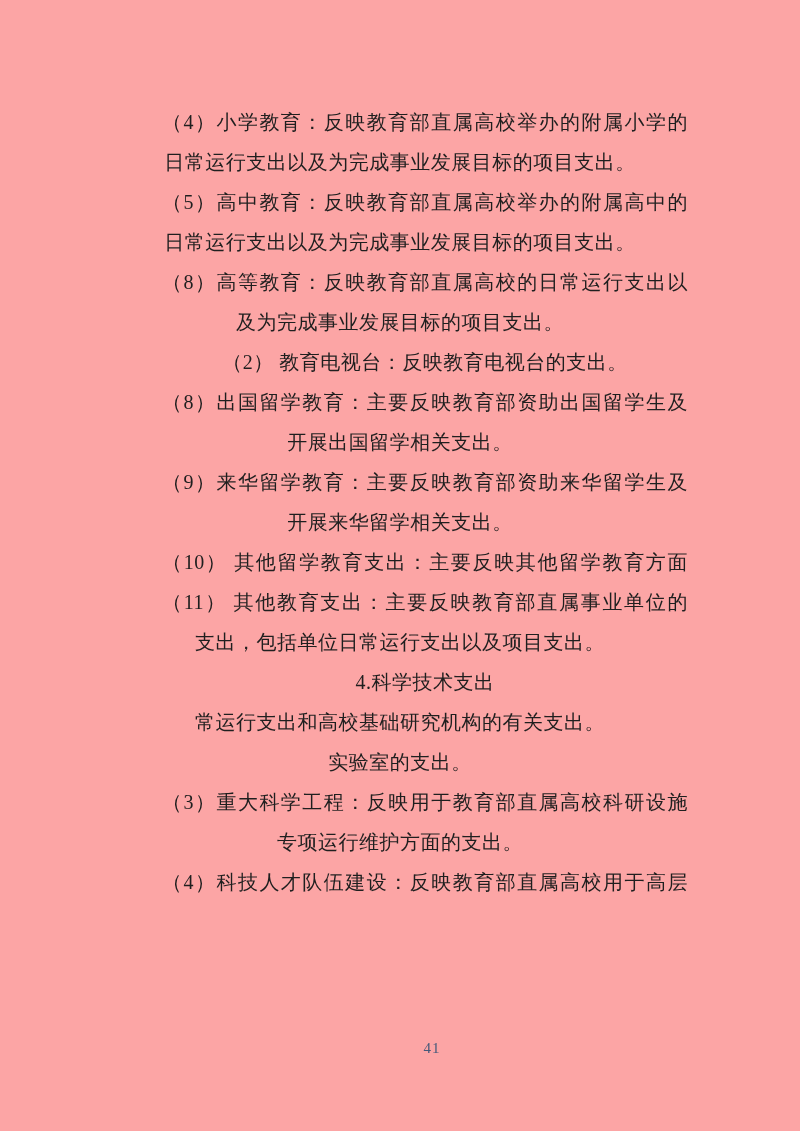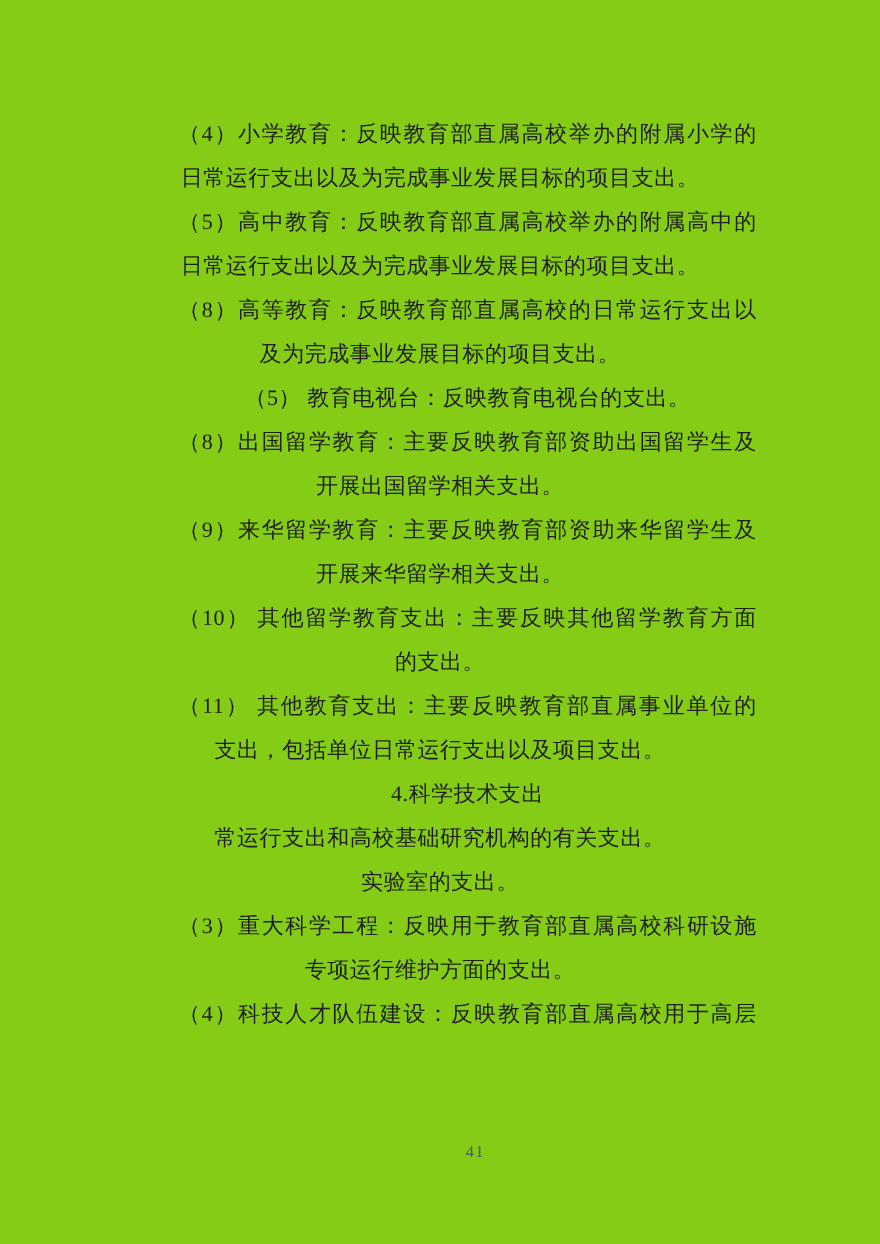--- a/index.html
+++ b/index.html
@@ -11,21 +11,21 @@
     width: 800px;
     height: 1131px;
     position: relative;
     font-family: "Liberation Serif", "DejaVu Serif", serif;
     color: #1f1f1f;
     overflow: hidden;
   }
   .page {
     position: absolute;
     inset: 0;
-    background: #84cc16;
+    background: #fca5a5;
   }
   .text-block {
     position: absolute;
     left: 112px;
     top: 102px;
     width: 576px;
     font-size: 20px;
     line-height: 40px;
   }
   .line {
@@ -57,27 +57,26 @@
 <body style="color: rgb(31, 31, 31); background: rgb(255, 255, 255);">
 
 <div class="page">
   <div class="text-block">
       <div class="line indent fill">（4）小学教育：反映教育部直属高校举办的附属小学的</div>
       <div class="line">日常运行支出以及为完成事业发展目标的项目支出。</div>
       <div class="line indent fill">（5）高中教育：反映教育部直属高校举办的附属高中的</div>
       <div class="line">日常运行支出以及为完成事业发展目标的项目支出。</div>
       <div class="line indent fill">（8）高等教育：反映教育部直属高校的日常运行支出以</div>
       <div class="line">及为完成事业发展目标的项目支出。</div>
-      <div class="line indent">（5） 教育电视台：反映教育电视台的支出。</div>
+      <div class="line indent">（2） 教育电视台：反映教育电视台的支出。</div>
       <div class="line indent fill">（8）出国留学教育：主要反映教育部资助出国留学生及</div>
       <div class="line">开展出国留学相关支出。</div>
       <div class="line indent fill">（9）来华留学教育：主要反映教育部资助来华留学生及</div>
       <div class="line">开展来华留学相关支出。</div>
       <div class="line indent fill">（10） 其他留学教育支出：主要反映其他留学教育方面</div>
-      <div class="line">的支出。</div>
       <div class="line indent fill">（11） 其他教育支出：主要反映教育部直属事业单位的</div>
       <div class="line">支出，包括单位日常运行支出以及项目支出。</div>
       <div class="line indent">4.科学技术支出</div>
       <div class="line">常运行支出和高校基础研究机构的有关支出。</div>
       <div class="line">实验室的支出。</div>
       <div class="line indent fill">（3）重大科学工程：反映用于教育部直属高校科研设施</div>
       <div class="line">专项运行维护方面的支出。</div>
       <div class="line indent fill">（4）科技人才队伍建设：反映教育部直属高校用于高层</div>
     </div>
   <div class="page-number" style="color: rgb(68, 89, 122);">41</div>

